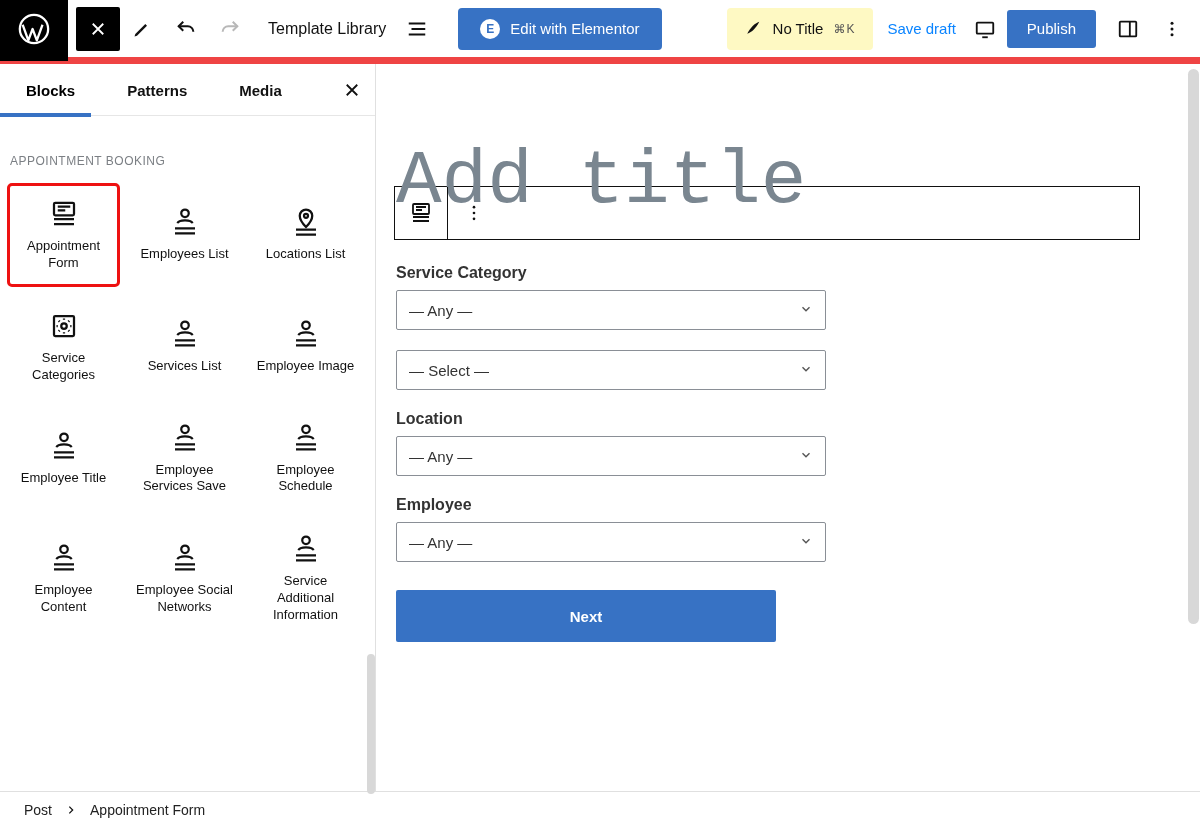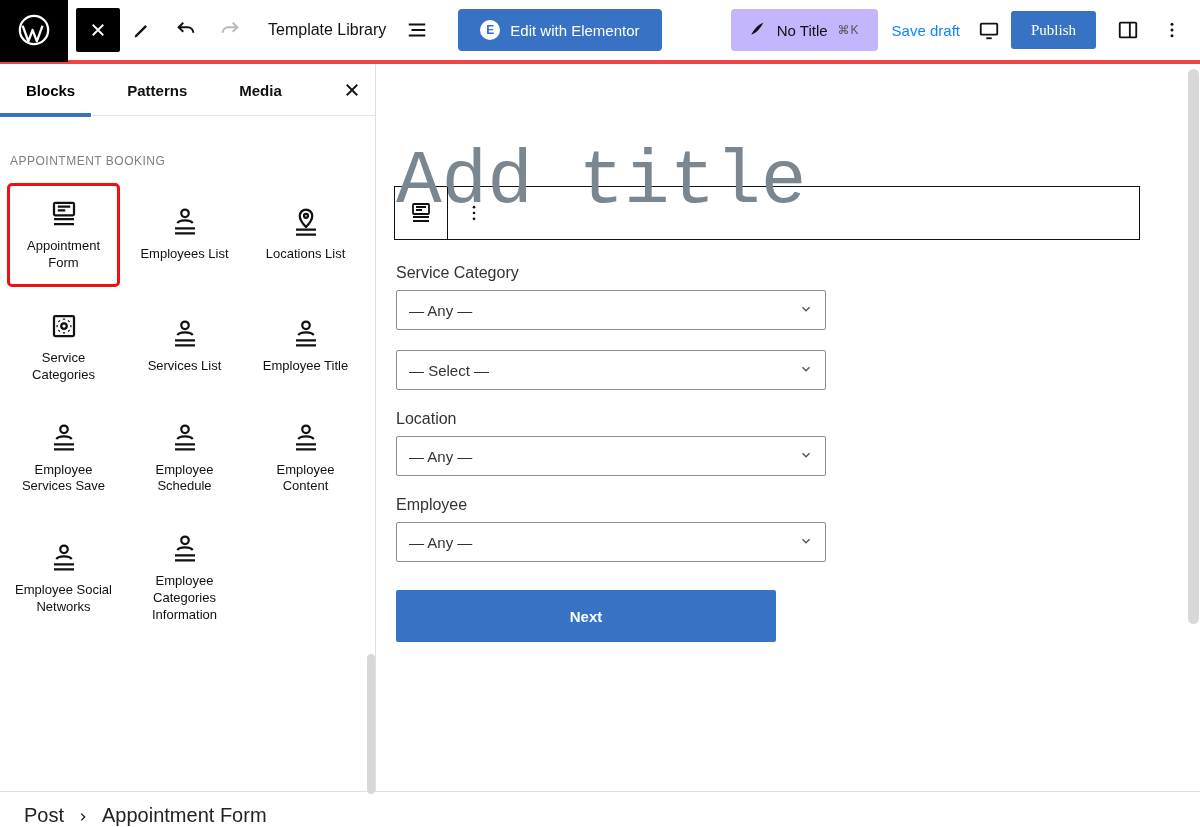--- a/index.html
+++ b/index.html
@@ -8,38 +8,38 @@
     --blue-dark:#2261b5;
     --link:#0a84ff;
     --title-gray:#7a8690;
     --border:#e0e0e0;
     --scroll:#d8d8d8;
   }
   *{box-sizing:border-box;font-family:-apple-system,Helvetica,Arial,sans-serif;}
   body{margin:0;width:1200px;height:827px;position:relative;}
 
   
-  .toolbar{height:var(--toolbar-h);display:flex;align-items:center;border-bottom:4px solid #ef4444;}
+  .toolbar{height:var(--toolbar-h);display:flex;align-items:center;border-bottom:7px solid #ef4444;}
   .toolbar .wp-logo{width:68px;height:var(--toolbar-h);background:#000;display:flex;align-items:center;justify-content:center;color:#fff;}
   .toolbar .sq-btn{width:44px;height:44px;display:flex;align-items:center;justify-content:center;border-radius:2px;margin-left:8px;}
   .toolbar .sq-btn.black{background:#000;color:#fff;}
   .toolbar .ico{width:44px;height:44px;display:flex;align-items:center;justify-content:center;color:#111;}
   .toolbar .ico.disabled{color:#b8b8b8;}
   .toolbar .tmpl{margin:0 14px 0 16px;font-size:16px;color:#111;}
   .toolbar .doc-icon{width:34px;display:flex;align-items:center;justify-content:center;}
 
   .elementor-btn{display:flex;align-items:center;gap:10px;background:var(--blue);color:#fff;padding:0 22px;height:42px;border-radius:4px;font-size:15px;margin-left:24px;font-weight:500;}
   .elementor-circle{width:20px;height:20px;border-radius:50%;background:#fff;color:var(--blue);display:flex;align-items:center;justify-content:center;font-size:12px;font-weight:bold;}
   .spacer{flex:1;}
-  .title-area{display:flex;align-items:center;gap:10px;background:#c4b5fd;height:42px;padding:0 18px;border-radius:4px;margin-right:14px;}
+  .title-area{display:flex;align-items:center;gap:10px;background:#fef9c3;height:42px;padding:0 18px;border-radius:4px;margin-right:14px;}
   .title-area .quill{color:#111;}
   .title-area .title{font-size:15px;color:#111;}
   .title-area .cmd{font-size:12px;color:#555;letter-spacing:1px;}
   .save-draft{font-size:15px;color:var(--link);margin-right:7px;}
-  .publish-btn{background:var(--blue);color:#fff;height:38px;padding:0 20px;border-radius:3px;display:flex;align-items:center;font-size:15px;margin-right:10px;font-family:Liberation Serif, serif;}
+  .publish-btn{background:var(--blue);color:#fff;height:38px;padding:0 20px;border-radius:3px;display:flex;align-items:center;font-size:15px;margin-right:10px;}
 
   
   .workspace{display:flex;height:calc(827px - var(--toolbar-h) - 36px);}
   
   .inserter{width:376px;border-right:1px solid var(--border);display:flex;flex-direction:column;position:relative;}
   .tabs{display:flex;height:52px;border-bottom:1px solid #e6e6e6;position:relative;}
   .tab{flex:0 0 auto;padding:0 26px;height:52px;display:flex;align-items:center;font-size:15px;color:#111;font-weight:600;}
   .tab.active{color:#000;position:relative;}
   .tab.active::after{content:"";position:absolute;left:0;right:10px;bottom:-1px;height:4px;background:var(--blue);}
   .tabs .close{position:absolute;right:14px;top:0;height:52px;display:flex;align-items:center;color:#111;font-size:18px;}
@@ -57,31 +57,31 @@
 
   
   .canvas{flex:1;padding:80px 60px 0 20px;position:relative;}
   .page-title{font-size:76px;font-weight:400;color:var(--title-gray);line-height:1;margin:0;font-family:Liberation Mono, monospace;}
   .toolbar-float{display:flex;border:1px solid #111;margin-top:-34px;margin-left:-2px;}
   .toolbar-float .cell{width:52px;height:52px;display:flex;align-items:center;justify-content:center;}
   .toolbar-float .cell+.cell{border-left:1px solid #111;}
 
   .form-sec{margin-top:24px;max-width:430px;}
   .fld{margin-bottom:20px;}
-  .fld-label{font-size:16px;color:#333;margin-bottom:8px;display:flex;align-items:center;gap:4px;}
+  .fld-label{font-size:16px;color:#333;margin-bottom:8px;display:flex;align-items:center;gap:4px;font-weight:bold;}
   .req{border-bottom:1px dotted #333;}
   .select{height:40px;border:1px solid #8a8f96;border-radius:2px;display:flex;align-items:center;justify-content:space-between;padding:0 12px;font-size:15px;color:#333;}
   .next-btn{height:52px;background:var(--blue);color:#fff;border-radius:2px;display:flex;align-items:center;justify-content:center;font-size:15px;font-weight:700;margin-top:28px;width:380px;}
 
   
   .right-scroll{position:absolute;top:var(--toolbar-h);right:0;width:13px;height:calc(827px - var(--toolbar-h) - 36px);}
   .right-scroll .thumb{position:absolute;top:5px;left:1px;width:11px;height:555px;background:var(--scroll);border-radius:6px;}
 
   
-  .footer{height:36px;border-top:1px solid var(--border);display:flex;align-items:flex-end;padding:0 24px;font-size:20px;color:#222;gap:14px;}
+  .footer{height:36px;border-top:1px solid var(--border);display:flex;align-items:center;padding:0 24px;font-size:14px;color:#222;gap:14px;}
 
 </style>
 </head>
 <body>
 
 <div class="toolbar">
   <div class="wp-logo">
     <svg width="34" height="34" viewBox="0 0 24 24" fill="none" stroke="#fff" stroke-width="1.6">
         <circle cx="12" cy="12" r="10"></circle>
         <path d="M4 9l4 11 3-8 3 8 4-11" stroke-linejoin="round"></path>
@@ -221,20 +221,30 @@
             <div class="label">Services List</div>
           </div>
           <div class="block-card">
             <div class="icon">
               <svg width="30" height="30" viewBox="0 0 24 24" fill="none" stroke="#111" stroke-width="1.8">
                 <circle cx="12" cy="5" r="3"></circle>
                 <path d="M6 13c1-3 11-3 12 0"></path>
                 <path d="M4 17h16M4 21h16"></path>
               </svg>
             </div>
+            <div class="label">Employee Image</div>
+          </div>
+          <div class="block-card">
+            <div class="icon">
+              <svg width="30" height="30" viewBox="0 0 24 24" fill="none" stroke="#111" stroke-width="1.8">
+                <circle cx="12" cy="5" r="3"></circle>
+                <path d="M6 13c1-3 11-3 12 0"></path>
+                <path d="M4 17h16M4 21h16"></path>
+              </svg>
+            </div>
             <div class="label">Employee Title</div>
           </div>
           <div class="block-card">
             <div class="icon">
               <svg width="30" height="30" viewBox="0 0 24 24" fill="none" stroke="#111" stroke-width="1.8">
                 <circle cx="12" cy="5" r="3"></circle>
                 <path d="M6 13c1-3 11-3 12 0"></path>
                 <path d="M4 17h16M4 21h16"></path>
               </svg>
             </div>
@@ -271,21 +281,21 @@
             <div class="label">Employee Social Networks</div>
           </div>
           <div class="block-card">
             <div class="icon">
               <svg width="30" height="30" viewBox="0 0 24 24" fill="none" stroke="#111" stroke-width="1.8">
                 <circle cx="12" cy="5" r="3"></circle>
                 <path d="M6 13c1-3 11-3 12 0"></path>
                 <path d="M4 17h16M4 21h16"></path>
               </svg>
             </div>
-            <div class="label">Employee Categories Information</div>
+            <div class="label">Service Additional Information</div>
           </div>
         </div>
     </div>
     <div class="inserter-scrollbar">
       <div class="thumb"></div>
     </div>
   </div>
 
   <div class="canvas">
     <h1 class="page-title">Add title</h1>

